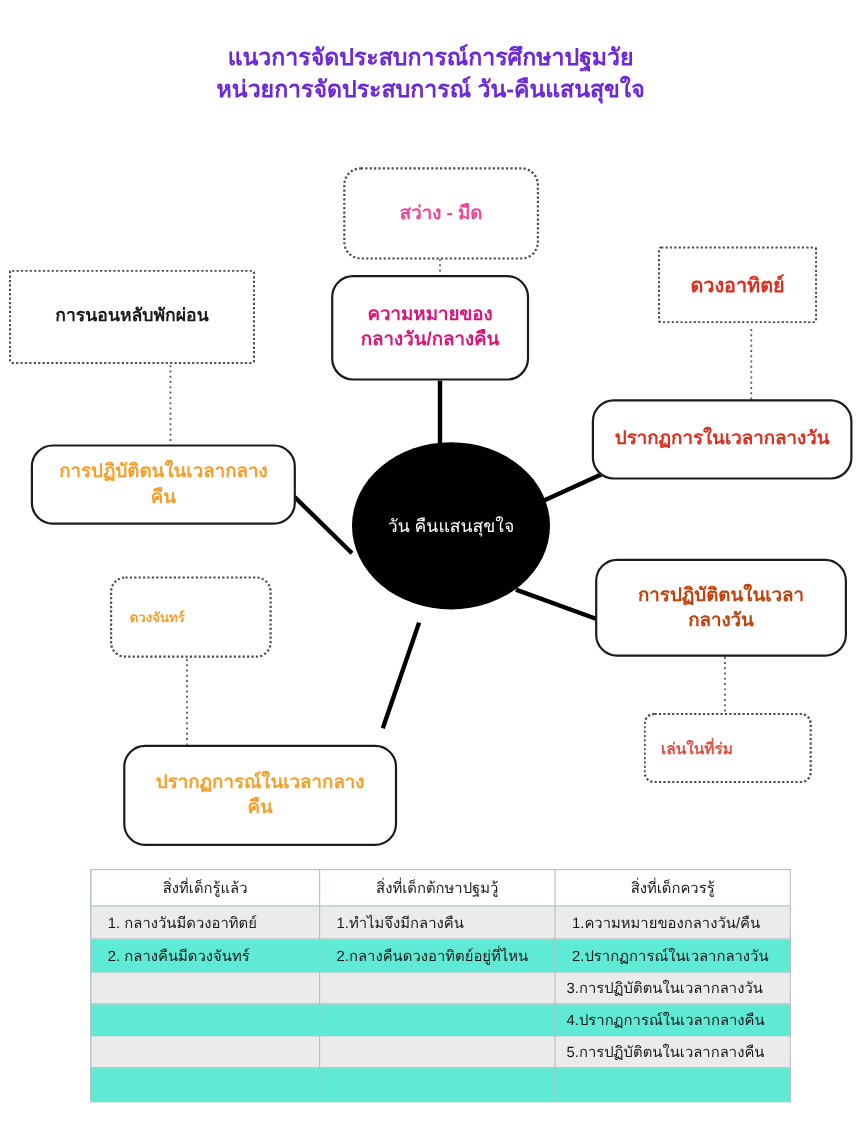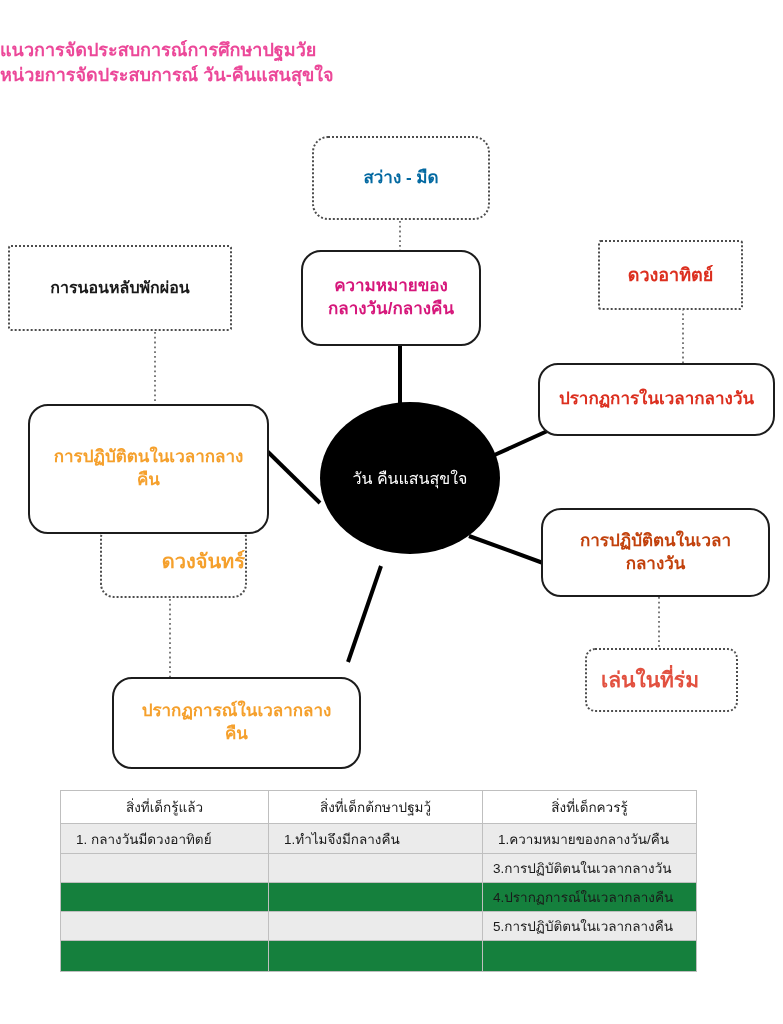--- a/index.html
+++ b/index.html
@@ -1,38 +1,38 @@
 <!DOCTYPE html>
 <html><head>
 <meta charset="utf-8">
 <style>
   * { margin:0; padding:0; box-sizing:border-box; }
   html,body { background:#ffffff; }
   body { font-family:"Liberation Sans", sans-serif; }
   .page { position:relative; width:783px; height:1024px; background:#ffffff; overflow:hidden; margin:0 auto; }
 
-  .title-block { position:absolute; top:38px; left:0; width:100%; text-align:left;
-                 font-weight:bold; font-size:18px; line-height:1.4; color:#ec4899; z-index:3; }
+  .title-block { position:absolute; top:38px; left:0; width:100%; text-align:center;
+                 font-weight:bold; font-size:21px; line-height:1.4; color:#6d28d9; z-index:3; }
 
   svg.connectors { position:absolute; left:0; top:0; width:783px; height:1024px; z-index:1; pointer-events:none; }
 
   .node { position:absolute; display:flex; flex-direction:column; justify-content:center;
           align-items:center; text-align:center; font-weight:bold; line-height:1.35;
           background:#ffffff; z-index:2; font-size:17px; }
   .node.solid  { border:2.5px solid #1c1c1c; border-radius:20px;text-align:right; }
   .node.dotted { border:2px dotted #4d4d4d; }
   .node.left-text { align-items:flex-start; text-align:left; }
 
   .ellipse { position:absolute; left:320px; top:402px; width:180px; height:152px;
              background:#000; border-radius:50%; display:flex; align-items:center;
              justify-content:center; z-index:2; }
   .ellipse span { color:#fff; font-size:16px; font-weight:normal; }
 
-  .kwl-table { position:absolute; left:60px; top:790px; width:636px; border-collapse:collapse;
-               table-layout:fixed; font-size:13.5px; color:#1a1a1a; z-index:2; background:#15803d; }
+  .kwl-table { position:absolute; left:82px; top:790px; width:636px; border-collapse:collapse;
+               table-layout:fixed; font-size:13.5px; color:#1a1a1a; z-index:2; background:#5eead4; }
   .kwl-table th, .kwl-table td { border:1px solid #bfbfbf; padding:2px 10px; vertical-align:middle; }
   .kwl-table th { font-weight:normal; text-align:center; height:33px; background:#ffffff; }
   .kwl-table td { text-align:left; }
   .kwl-table tr.gray td { background:#ebebeb; }
   .kwl-table tr.r-tall td { height:30px;padding-left:15px; }
   .kwl-table tr.r-med  td { height:29px; }
   .kwl-table tr.r-last td { height:31px; }
 </style>
 </head>
 <body>
@@ -52,50 +52,50 @@
     <line x1="469" y1="536" x2="543" y2="563" stroke="#000" stroke-width="4"></line>
     <line x1="381" y1="566" x2="348" y2="662" stroke="#000" stroke-width="4"></line>
 
     <line x1="400" y1="221" x2="400" y2="251" stroke="#5a5a5a" stroke-width="1.6" stroke-dasharray="1.8 3"></line>
     <line x1="683" y1="299" x2="683" y2="364" stroke="#5a5a5a" stroke-width="1.6" stroke-dasharray="1.8 3"></line>
     <line x1="155" y1="332" x2="155" y2="404" stroke="#5a5a5a" stroke-width="1.6" stroke-dasharray="1.8 3"></line>
     <line x1="170" y1="599" x2="170" y2="677" stroke="#5a5a5a" stroke-width="1.6" stroke-dasharray="1.8 3"></line>
     <line x1="659" y1="597" x2="659" y2="648" stroke="#5a5a5a" stroke-width="1.6" stroke-dasharray="1.8 3"></line>
   </svg>
 
-  <div class="node dotted" style="left:312px; top:136px; width:178px; height:84px; border-radius:16px; color:#0369a1;">
+  <div class="node dotted" style="left:312px; top:152px; width:178px; height:84px; border-radius:16px; color:#ec4899;">
     <span>สว่าง - มืด</span>
   </div>
 
-  <div class="node dotted" style="left:598px; top:240px; width:145px; height:70px; border-radius:3px; color:#dc2f1f; font-size:18px;">
+  <div class="node dotted" style="left:598px; top:224px; width:145px; height:70px; border-radius:3px; color:#dc2f1f; font-size:18px;">
     <span>ดวงอาทิตย์</span>
   </div>
 
   <div class="node dotted" style="left:8px; top:245px; width:224px; height:86px; border-radius:3px; color:#1a1a1a; font-weight:600; font-size:16px;">
     <span>การนอนหลับพักผ่อน</span>
   </div>
 
-  <div class="node dotted left-text" style="left:100px; top:524px; width:147px; height:74px; border-radius:14px; color:#f5a02c; font-size:20px; padding-left:16px;align-items:flex-end;">
+  <div class="node dotted left-text" style="left:100px; top:524px; width:147px; height:74px; border-radius:14px; color:#f5a02c; font-size:12px; padding-left:16px;">
     <span>ดวงจันทร์</span>
   </div>
 
-  <div class="node dotted left-text" style="left:585px; top:648px; width:153px; height:64px; border-radius:10px; color:#e25140; font-size:21px; padding-left:14px;">
+  <div class="node dotted left-text" style="left:585px; top:648px; width:153px; height:64px; border-radius:10px; color:#e25140; font-size:14px; padding-left:14px;">
     <span>เล่นในที่ร่ม</span>
   </div>
 
   <div class="node solid" style="left:301px; top:250px; width:180px; height:96px; color:#d6177b;">
     <span>ความหมายของ</span>
     <span>กลางวัน/กลางคืน</span>
   </div>
 
   <div class="node solid" style="left:538px; top:363px; width:237px; height:73px; color:#dc2f1f;">
     <span>ปรากฏการในเวลากลางวัน</span>
   </div>
 
-  <div class="node solid" style="left:28px; top:404px; width:241px; height:130px; color:#f5a02c;">
+  <div class="node solid" style="left:28px; top:404px; width:241px; height:73px; color:#f5a02c;">
     <span>การปฏิบัติตนในเวลากลาง</span>
     <span>คืน</span>
   </div>
 
   <div class="node solid" style="left:541px; top:508px; width:229px; height:89px; color:#c2410c;">
     <span>การปฏิบัติตนในเวลา</span>
     <span>กลางวัน</span>
   </div>
 
   <div class="node solid" style="left:112px; top:677px; width:249px; height:92px; color:#f5a02c;">
@@ -119,20 +119,25 @@
         <th>สิ่งที่เด็กต้กษาปฐมวู้</th>
         <th>สิ่งที่เด็กควรรู้</th>
       </tr>
     </thead>
     <tbody>
       <tr class="gray r-tall">
         <td>1. กลางวันมีดวงอาทิตย์</td>
         <td>1.ทำไมจึงมีกลางคืน</td>
         <td>1.ความหมายของกลางวัน/คืน</td>
       </tr>
+      <tr class="r-tall">
+        <td>2. กลางคืนมีดวงจันทร์</td>
+        <td>2.กลางคืนดวงอาทิตย์อยู่ที่ไหน</td>
+        <td>2.ปรากฏการณ์ในเวลากลางวัน</td>
+      </tr>
       <tr class="gray r-med">
         <td></td>
         <td></td>
         <td>3.การปฏิบัติตนในเวลากลางวัน</td>
       </tr>
       <tr class="r-med">
         <td></td>
         <td></td>
         <td>4.ปรากฏการณ์ในเวลากลางคืน</td>
       </tr>

